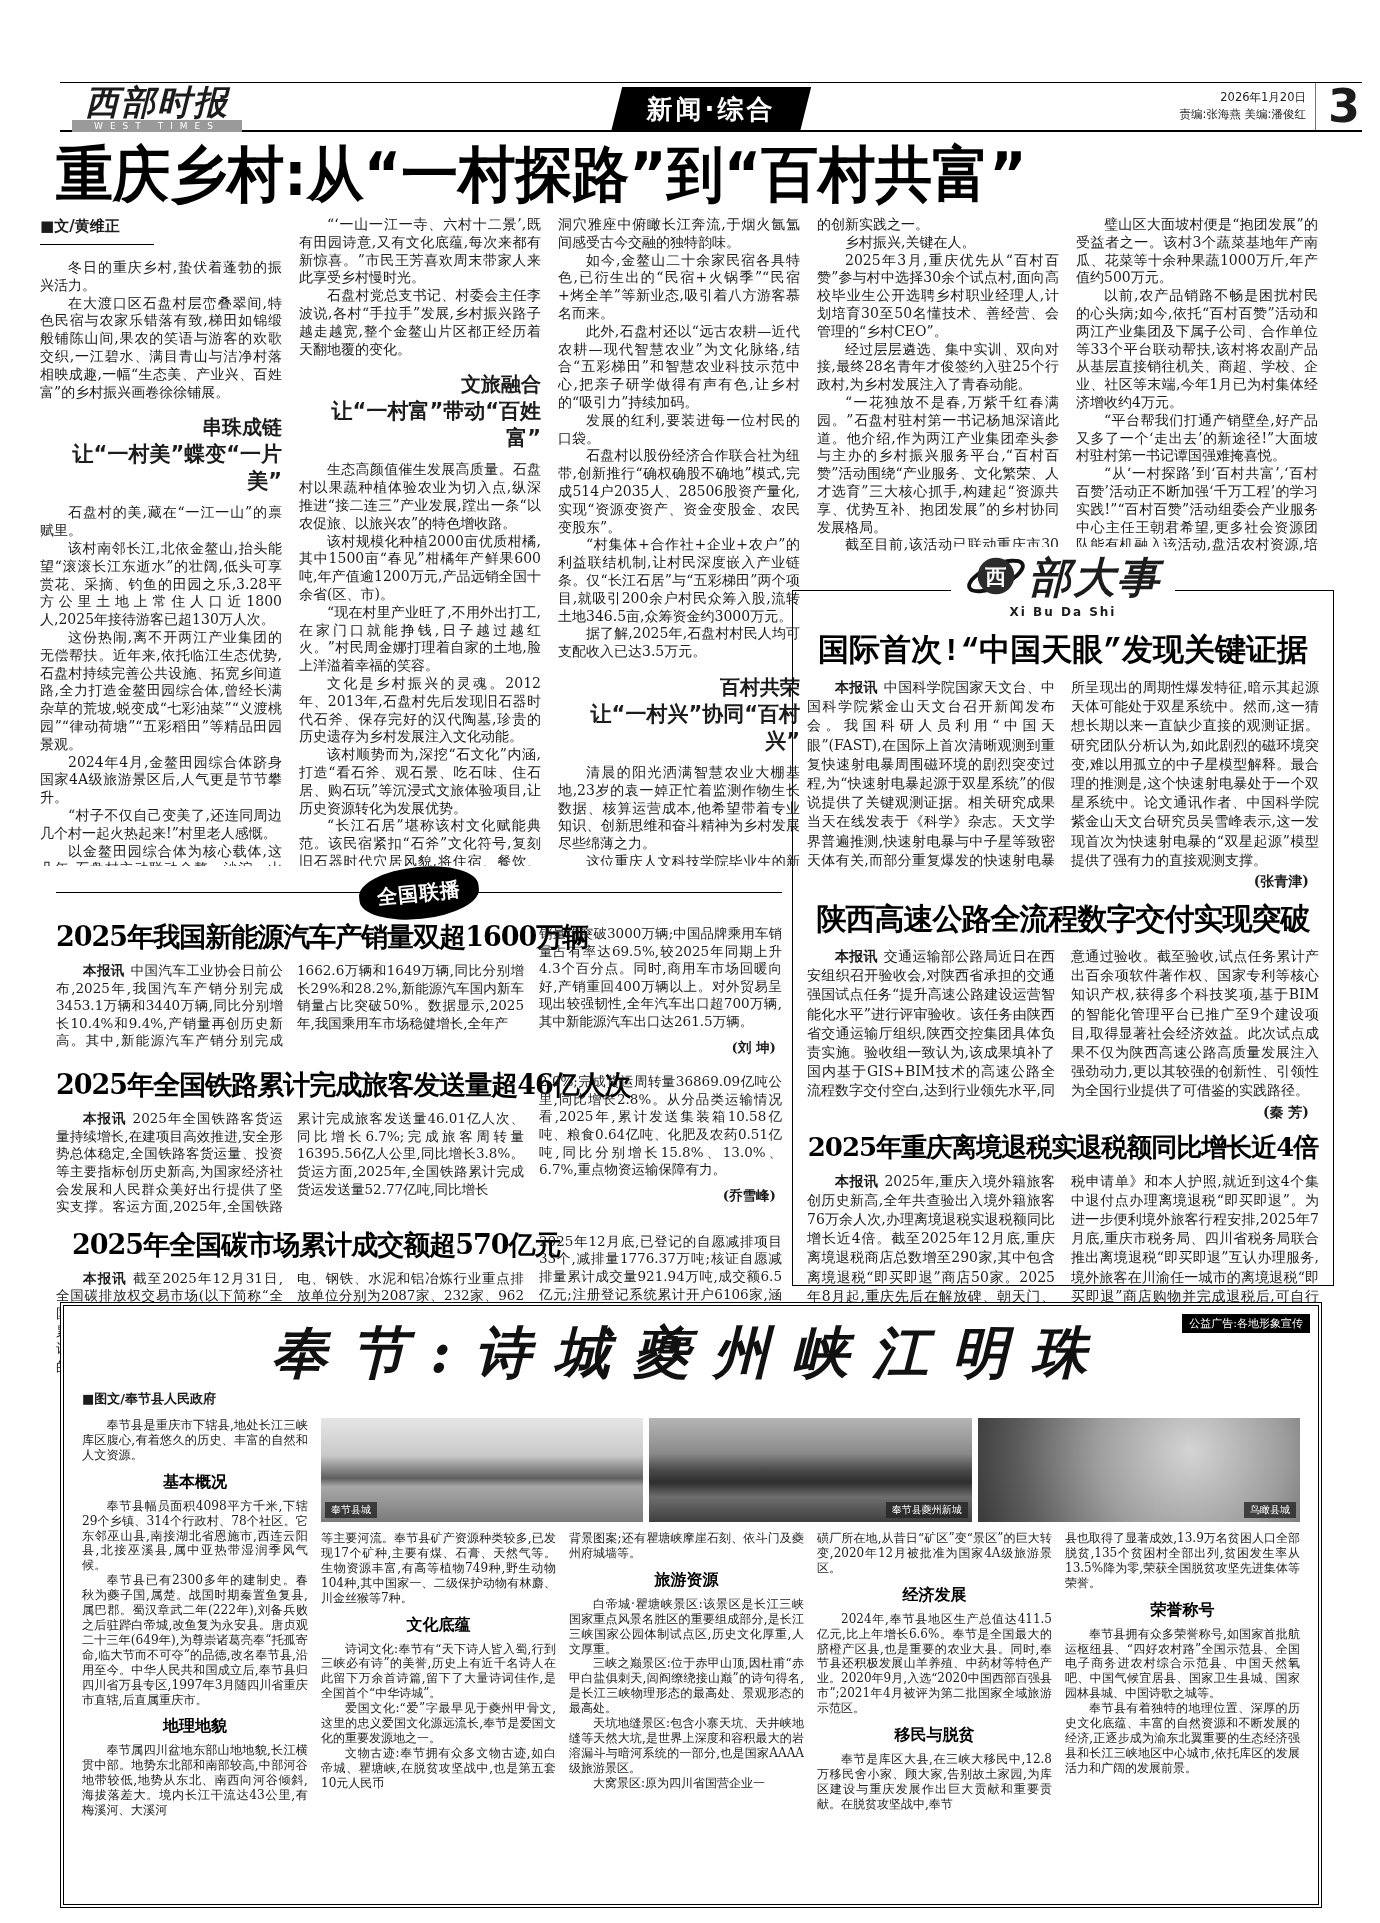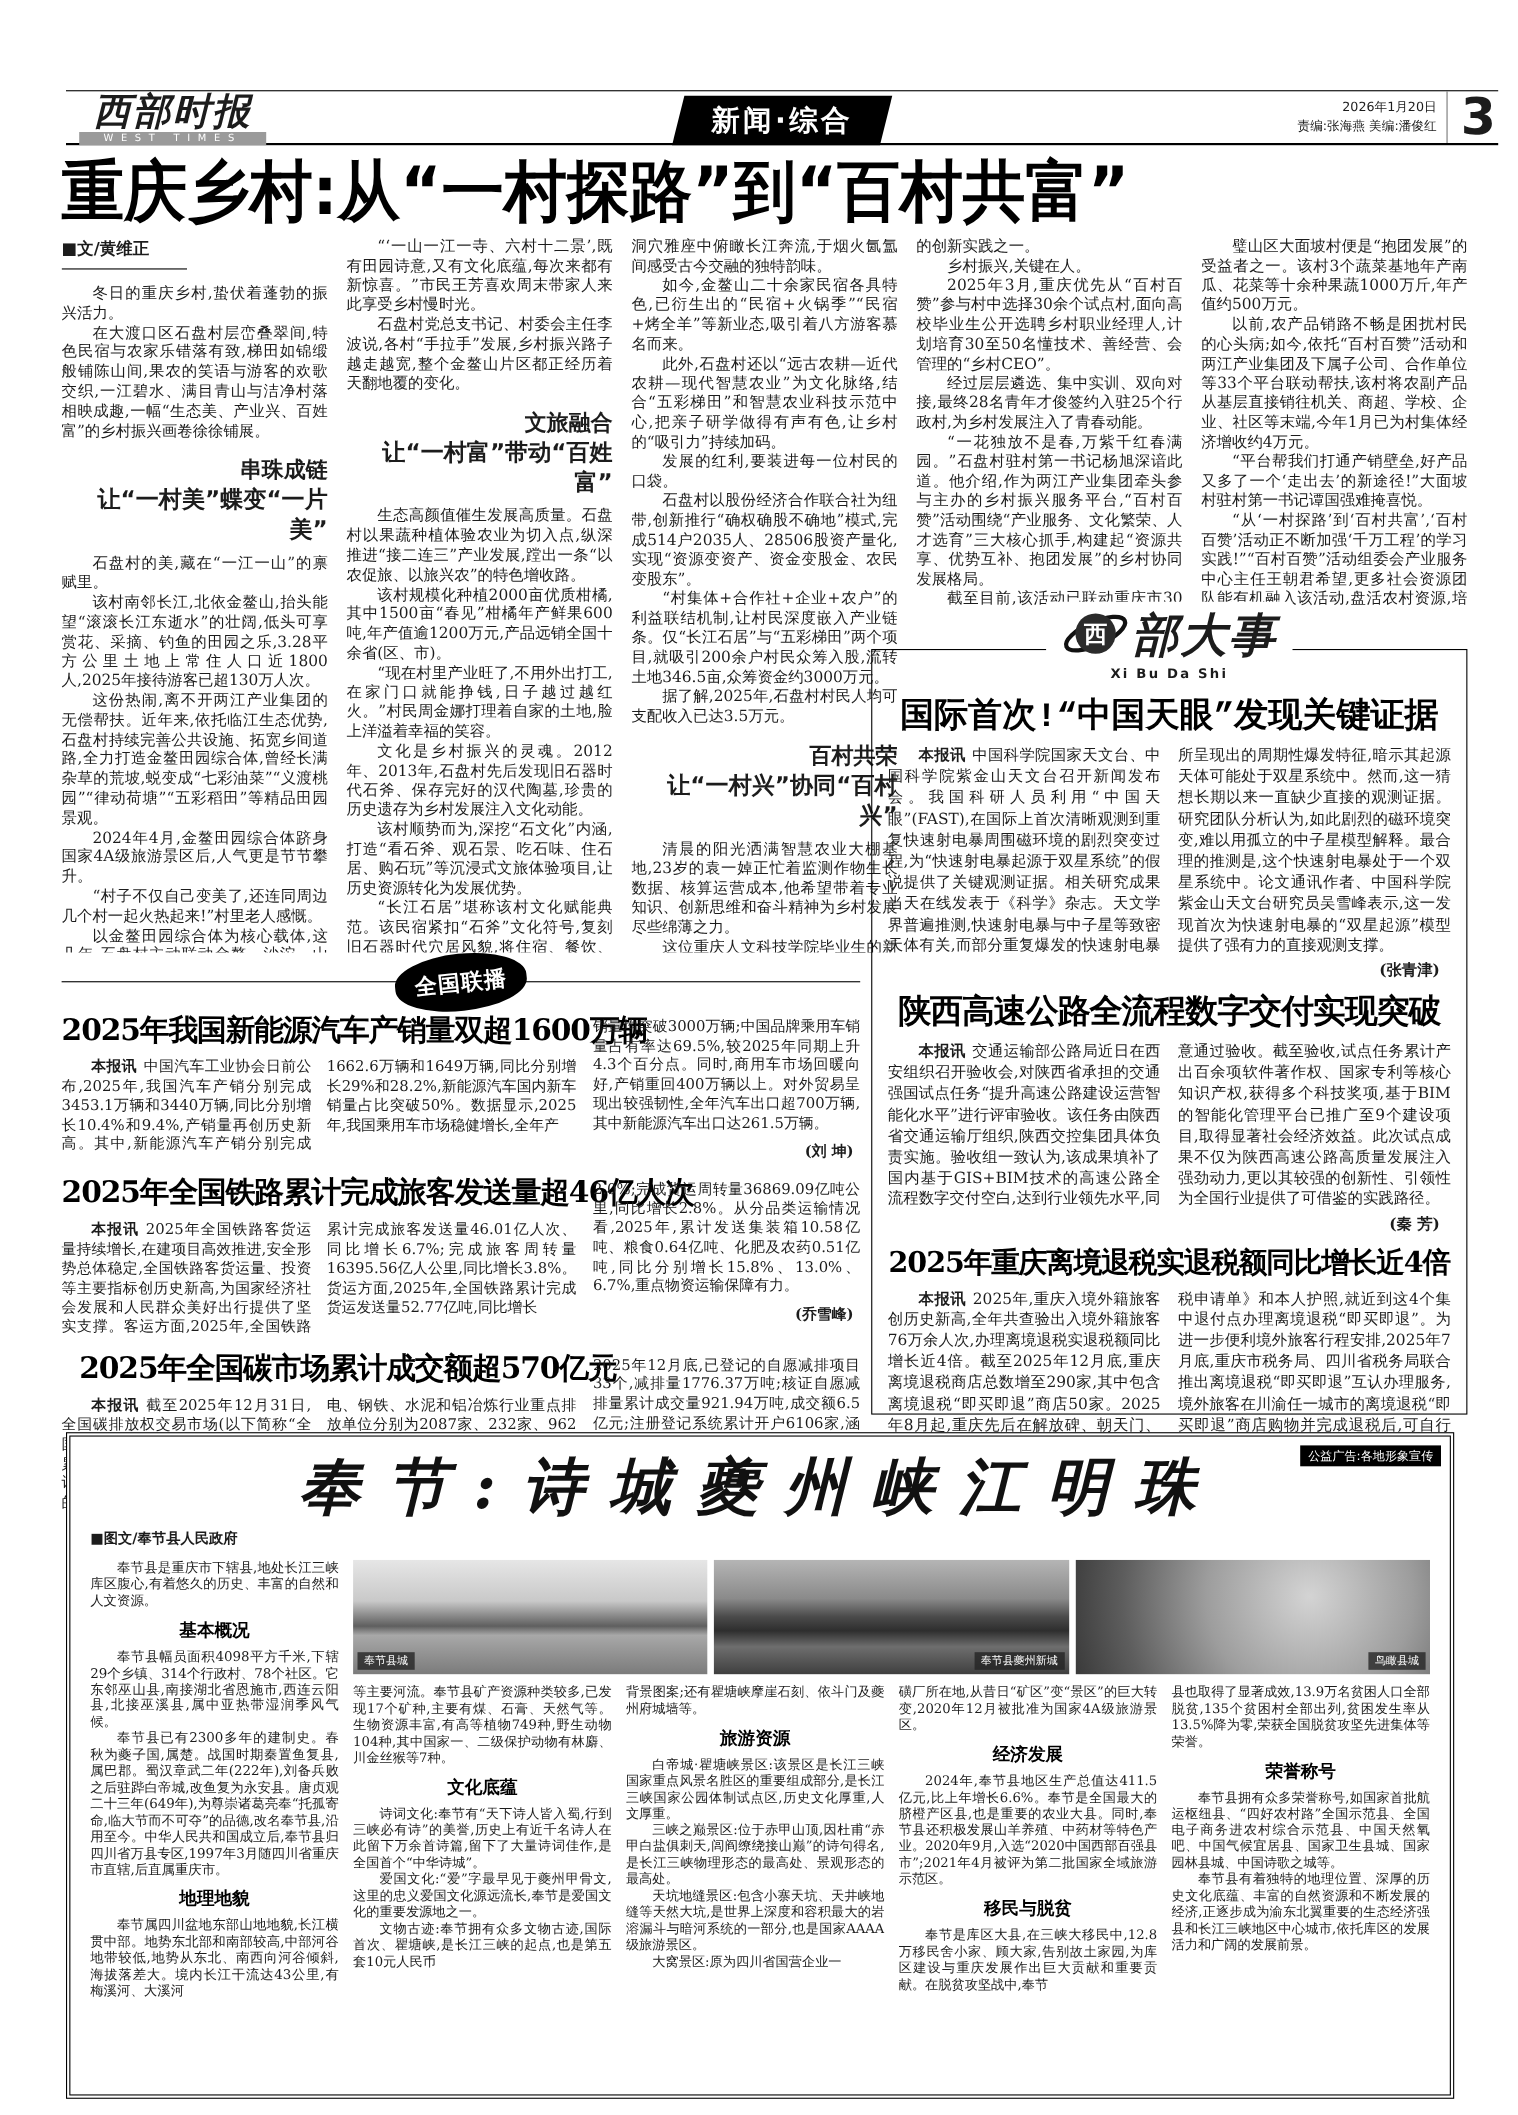--- a/index.html
+++ b/index.html
@@ -24,21 +24,21 @@
             font-weight:900;font-size:46px;line-height:50px}
   .head-vline{position:absolute;right:46px;top:0;bottom:0;width:1px;background:#777}
 
   
   #headline{position:absolute;left:56px;top:136px;width:1278px;
             font-family:"DejaVu Sans","Liberation Sans",sans-serif;font-weight:900;
             font-size:57px;letter-spacing:0px;line-height:72px;white-space:nowrap;
             transform:scaleY(1.06);transform-origin:top left;color:#000}
 
   
-  #main-article{position:absolute;left:56px;top:216px;width:1278px;height:650px;display:flex;gap:17px}
+  #main-article{position:absolute;left:40px;top:216px;width:1278px;height:650px;display:flex;gap:17px}
   .mcol{flex:1;overflow:hidden;text-align:justify}
   .mcol.short{height:338px}
   .para{font-size:14px;line-height:17.8px;text-indent:2em}
   .para.cont{text-indent:0}
   .byline{font-family:"DejaVu Sans","Liberation Sans",sans-serif;font-weight:700;font-size:15px;
           display:inline-block;border-bottom:1px solid #000;padding:0 34px 8px 0;margin-bottom:14px}
   .subhead{text-align:right;font-family:"DejaVu Sans","Liberation Sans",sans-serif;
            font-weight:900;margin:13px 0 9px;line-height:27px}
   .subhead .l1{font-size:20px}
   .subhead .l2{font-size:21px}
@@ -305,21 +305,21 @@
             <span class="cap right">鸟瞰县城</span>
           </div>
         </div>
 
         <div class="feat-cols">
           <div class="fcol">
               <p class="fp cont">等主要河流。奉节县矿产资源种类较多,已发现17个矿种,主要有煤、石膏、天然气等。生物资源丰富,有高等植物749种,野生动物104种,其中国家一、二级保护动物有林麝、川金丝猴等7种。</p>
               <div class="feat-head">文化底蕴</div>
               <p class="fp">诗词文化:奉节有“天下诗人皆入蜀,行到三峡必有诗”的美誉,历史上有近千名诗人在此留下万余首诗篇,留下了大量诗词佳作,是全国首个“中华诗城”。</p>
               <p class="fp">爱国文化:“爱”字最早见于夔州甲骨文,这里的忠义爱国文化源远流长,奉节是爱国文化的重要发源地之一。</p>
-              <p class="fp">文物古迹:奉节拥有众多文物古迹,国际首次、瞿塘峡,是长江三峡的起点,也是第五套10元人民币</p>
+              <p class="fp">文物古迹:奉节拥有众多文物古迹,如白帝城、瞿塘峡,在脱贫攻坚战中,也是第五套10元人民币</p>
             </div>
           <div class="fcol">
               <p class="fp cont">背景图案;还有瞿塘峡摩崖石刻、依斗门及夔州府城墙等。</p>
               <div class="feat-head">旅游资源</div>
               <p class="fp">白帝城·瞿塘峡景区:该景区是长江三峡国家重点风景名胜区的重要组成部分,是长江三峡国家公园体制试点区,历史文化厚重,人文厚重。</p>
               <p class="fp">三峡之巅景区:位于赤甲山顶,因杜甫“赤甲白盐俱刺天,闾阎缭绕接山巅”的诗句得名,是长江三峡物理形态的最高处、景观形态的最高处。</p>
               <p class="fp">天坑地缝景区:包含小寨天坑、天井峡地缝等天然大坑,是世界上深度和容积最大的岩溶漏斗与暗河系统的一部分,也是国家AAAA级旅游景区。</p>
               <p class="fp">大窝景区:原为四川省国营企业一</p>
             </div>
           <div class="fcol">

